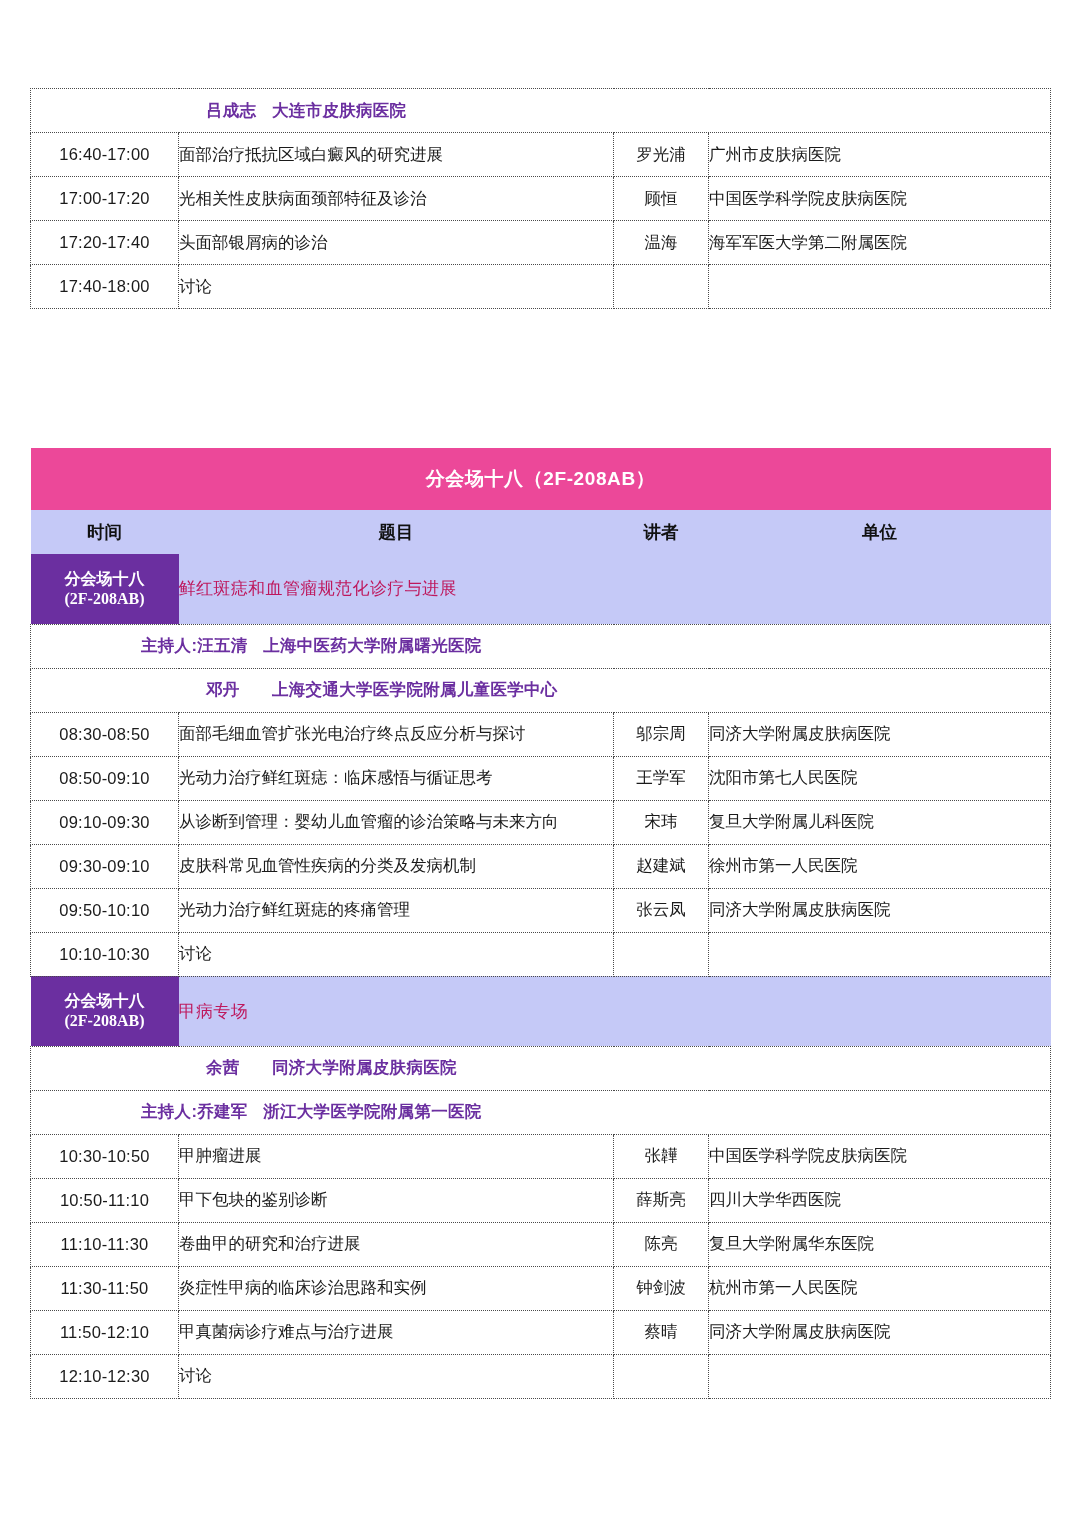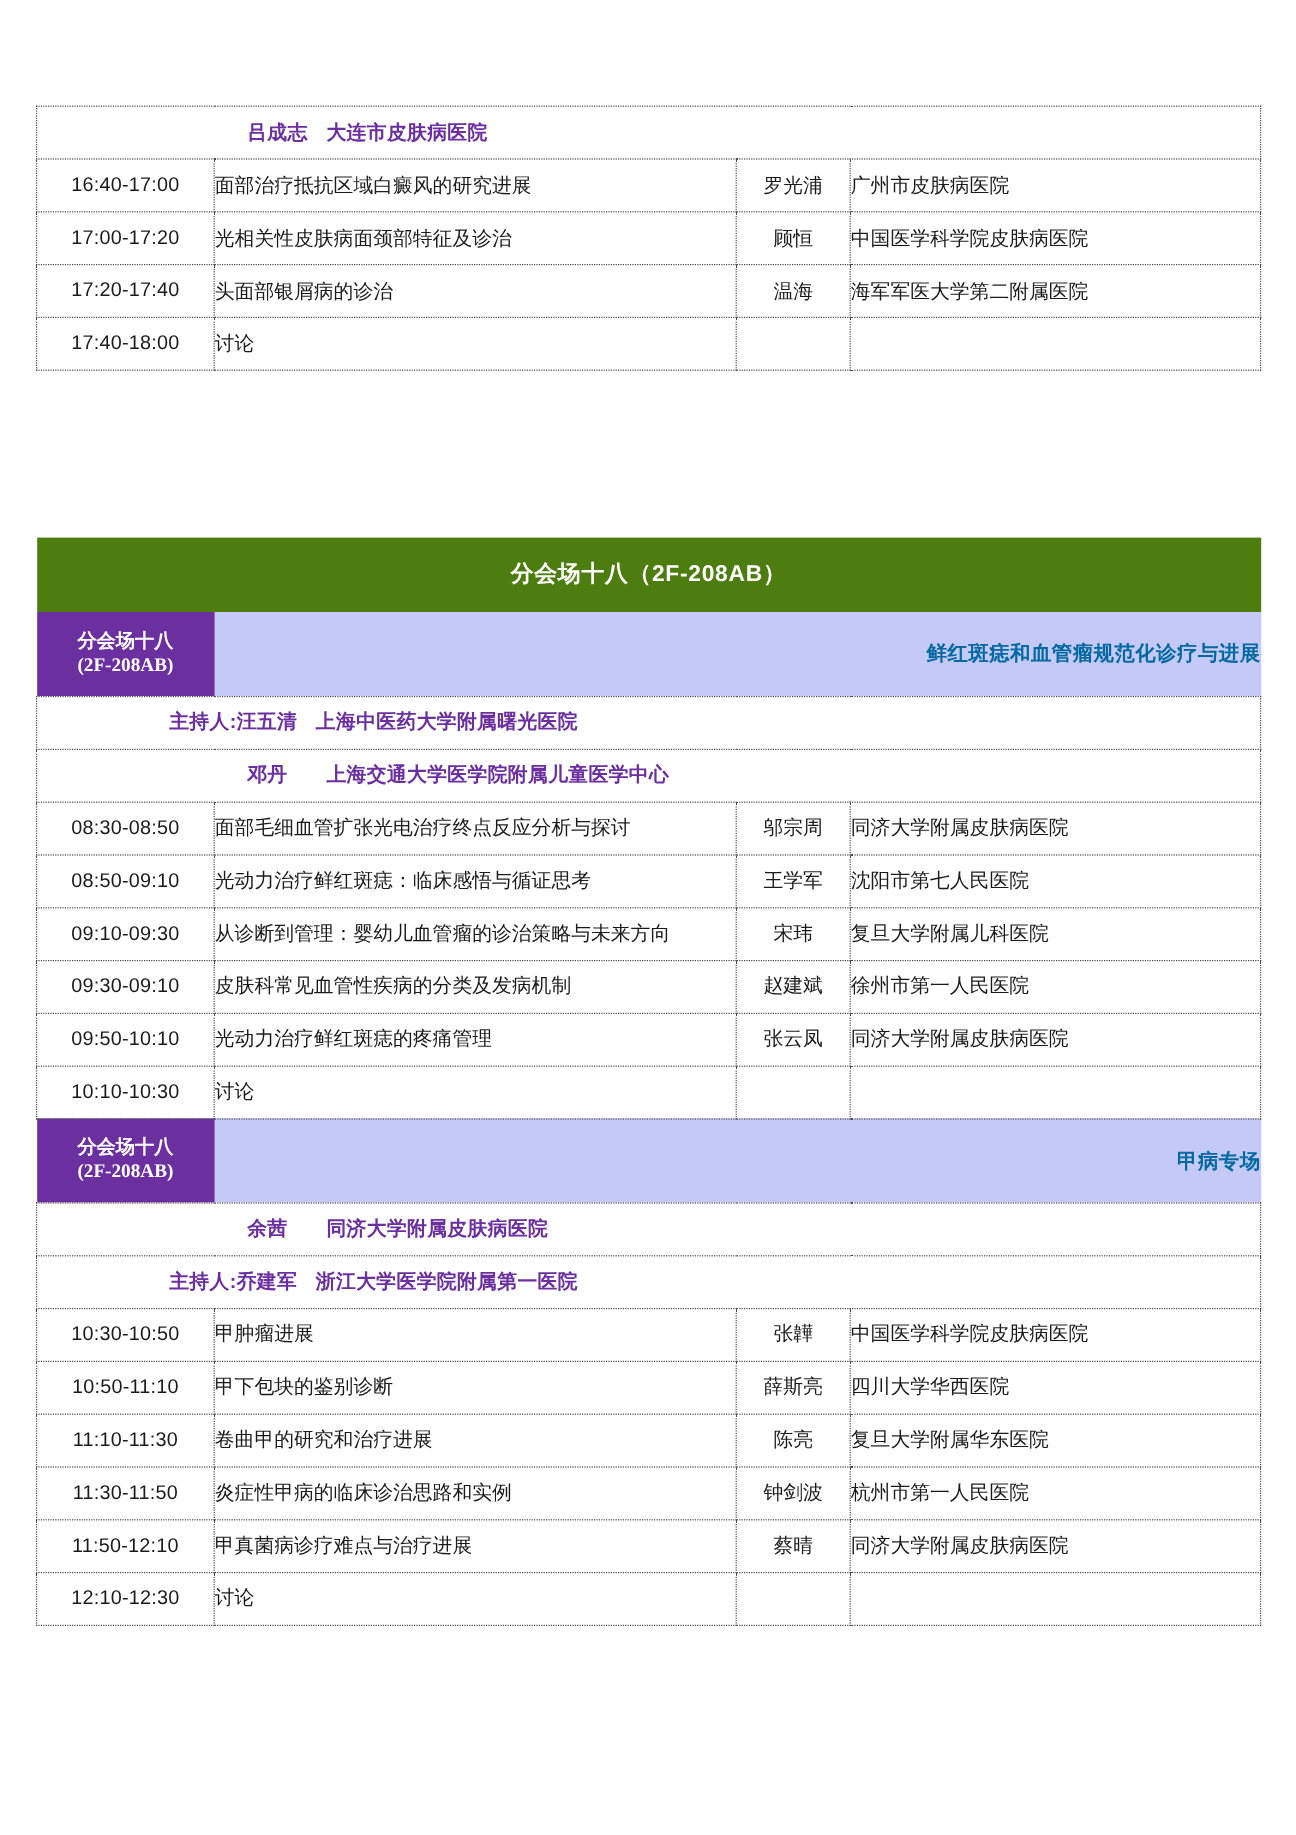--- a/index.html
+++ b/index.html
@@ -81,21 +81,21 @@
     letter-spacing: 0.3px;
   }
   .chair-row.indent td {
     padding-left: 175px;
   }
   .chair-name { display: inline-block; min-width: 66px; }
   .chair-prefix { display: inline-block; }
 
   
   .banner {
-    background: #4d7c0f;
+    background: #ec4899;
     color: #ffffff;
     font-weight: bold;
     font-size: 19px;
     text-align: center;
     height: 62px;
     line-height: 62px;
     letter-spacing: 0.6px;
     margin-top: 48px;
   }
   .subhdr td {
@@ -115,24 +115,24 @@
     font-weight: bold;
     font-size: 16px;
     text-align: center;
     line-height: 1.25;
     border: none !important;
     padding: 0 2px;
     font-family: Liberation Serif, serif;
   }
   .sessiontitle-cell {
     background: #C5C9F7;
-    color: #0369a1;
-    font-weight: bold;
+    color: #be185d;
+    font-weight: normal;
     font-size: 17px;
-    text-align: right;
+    text-align: left;
     border: none !important;
     letter-spacing: 0.4px;
   }
   .band-row td { height: 70px; }
 </style>
 </head>
 <body>
 
 <div class="page">
 
@@ -178,20 +178,26 @@
     <colgroup>
       <col class="col-time">
         <col class="col-title">
         <col class="col-speaker">
         <col class="col-unit">
     </colgroup>
     <tbody>
       <tr>
         <td colspan="4" class="banner" style="border:none;">分会场十八（2F-208AB）</td>
       </tr>
+      <tr class="subhdr">
+        <td>时间</td>
+        <td>题目</td>
+        <td>讲者</td>
+        <td>单位</td>
+      </tr>
     </tbody>
     <tbody id="main-body">
         <tr class="band-row">
           <td class="venue-cell">
             <div>分会场十八</div>
             <div>(2F-208AB)</div>
           </td>
           <td class="sessiontitle-cell" colspan="3">鲜红斑痣和血管瘤规范化诊疗与进展</td>
         </tr>
         <tr class="chair-row">

